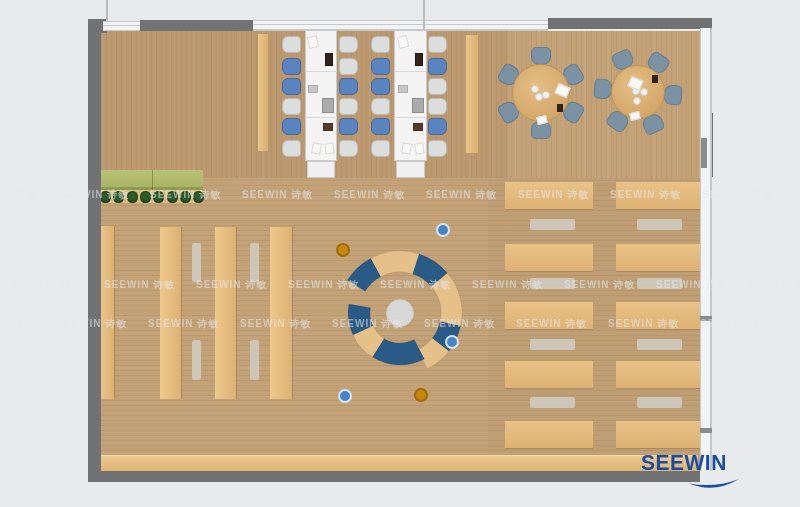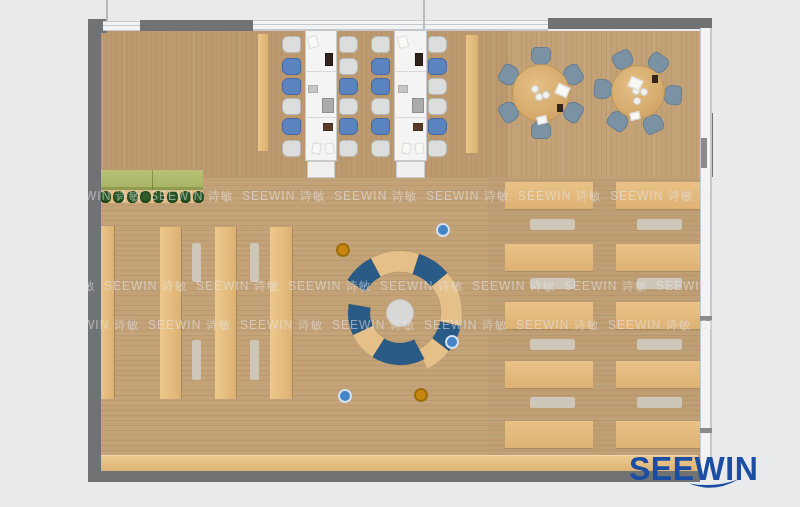--- a/index.html
+++ b/index.html
@@ -1,24 +1,24 @@
 <!DOCTYPE html>
 <html><head>
 <meta charset="utf-8">
 <style>
   *{margin:0;padding:0;box-sizing:border-box}
   html,body{background:#e9eaeb}
   body{font-family:"Liberation Sans",sans-serif}
   #stage{position:relative;width:800px;height:507px;background:#e9eaeb;overflow:hidden}
   #stage div{position:absolute}
   #logo{position:absolute;left:629px;top:449px;width:172px;height:44px;z-index:60}
-  .logo-en{position:absolute;left:0;top:2px;font-size:32px;font-weight:bold;letter-spacing:0.5px;transform:scaleY(1.02)}
+  .logo-en{position:absolute;left:12px;top:2px;font-size:21px;font-weight:bold;letter-spacing:0.5px;transform:scaleY(1.02)}
   .logo-swoosh{position:absolute;left:58px;top:29px;width:54px;height:13px}
   .logo-cn{position:absolute;left:116px;top:3px;font-size:25px;font-weight:bold;letter-spacing:2px;white-space:nowrap}
-  .wm{position:absolute;font-weight:normal;font-size:12px;letter-spacing:1px;white-space:nowrap;z-index:55}
+  .wm{position:absolute;font-weight:bold;font-size:10px;letter-spacing:1px;white-space:nowrap;z-index:55}
 </style>
 </head>
 <body>
 
 <div id="stage">
   <div id="logo" style="color: rgb(27, 77, 164);">
     <span class="logo-en">SEEWIN</span>
     <svg class="logo-swoosh" viewBox="0 0 54 14" preserveAspectRatio="none">
         <path d="M2 6 Q27 17 52 1 Q28 11 2 6 Z" fill="#1b4da4"></path>
       </svg>

